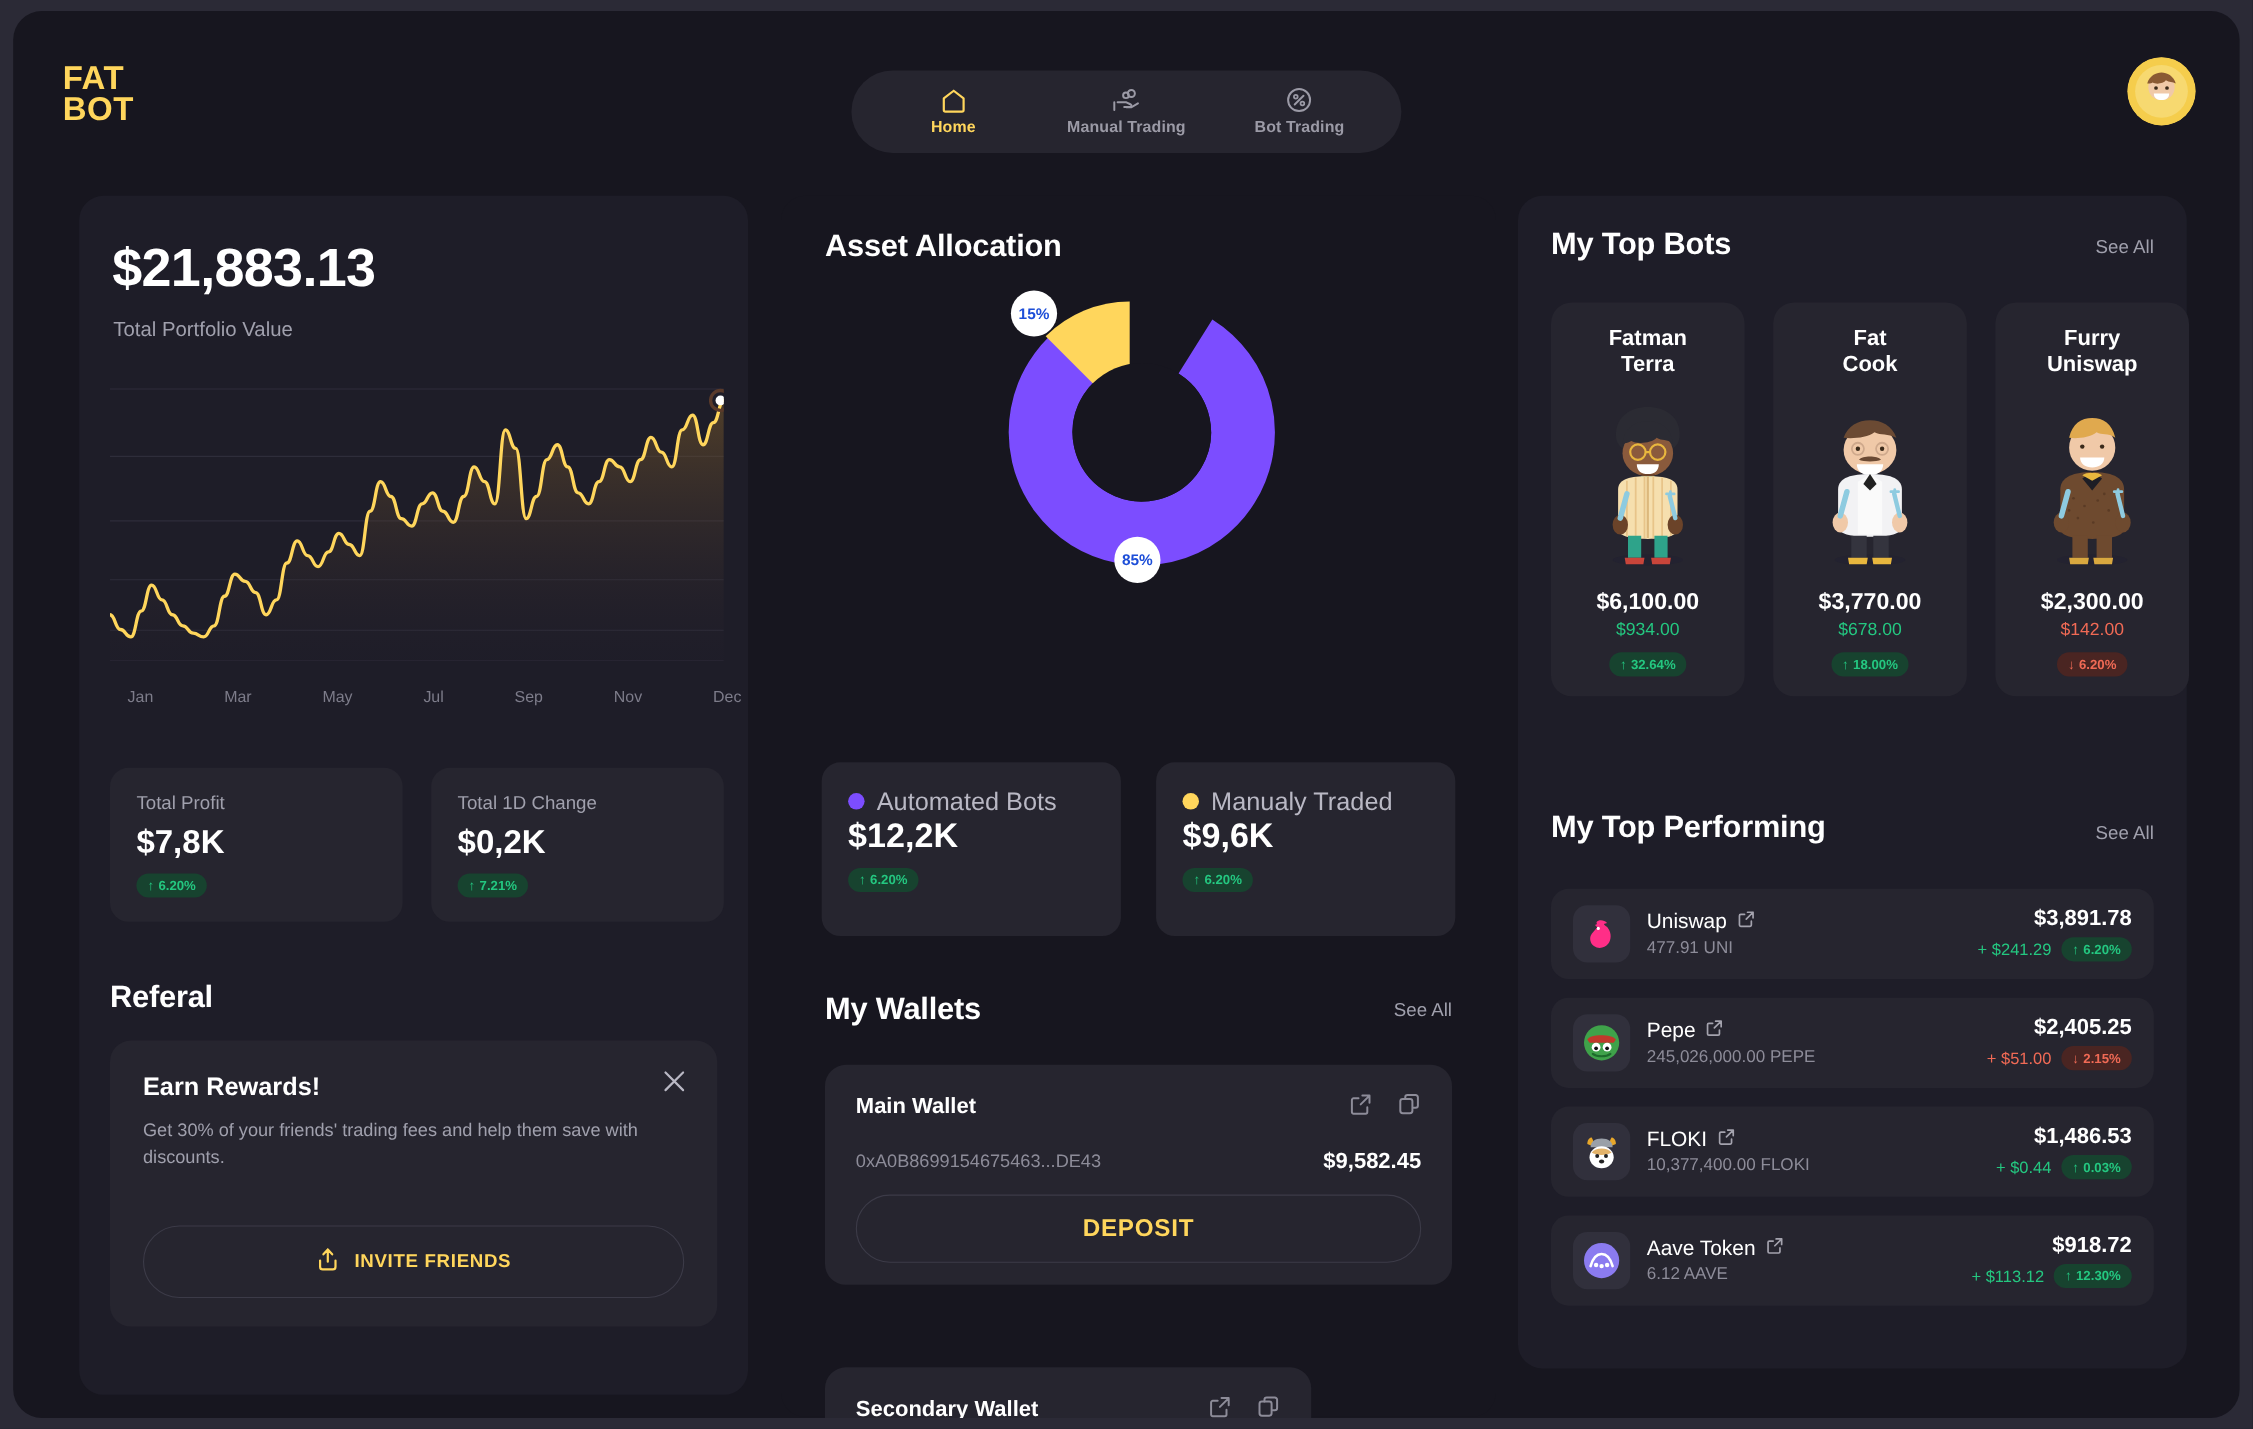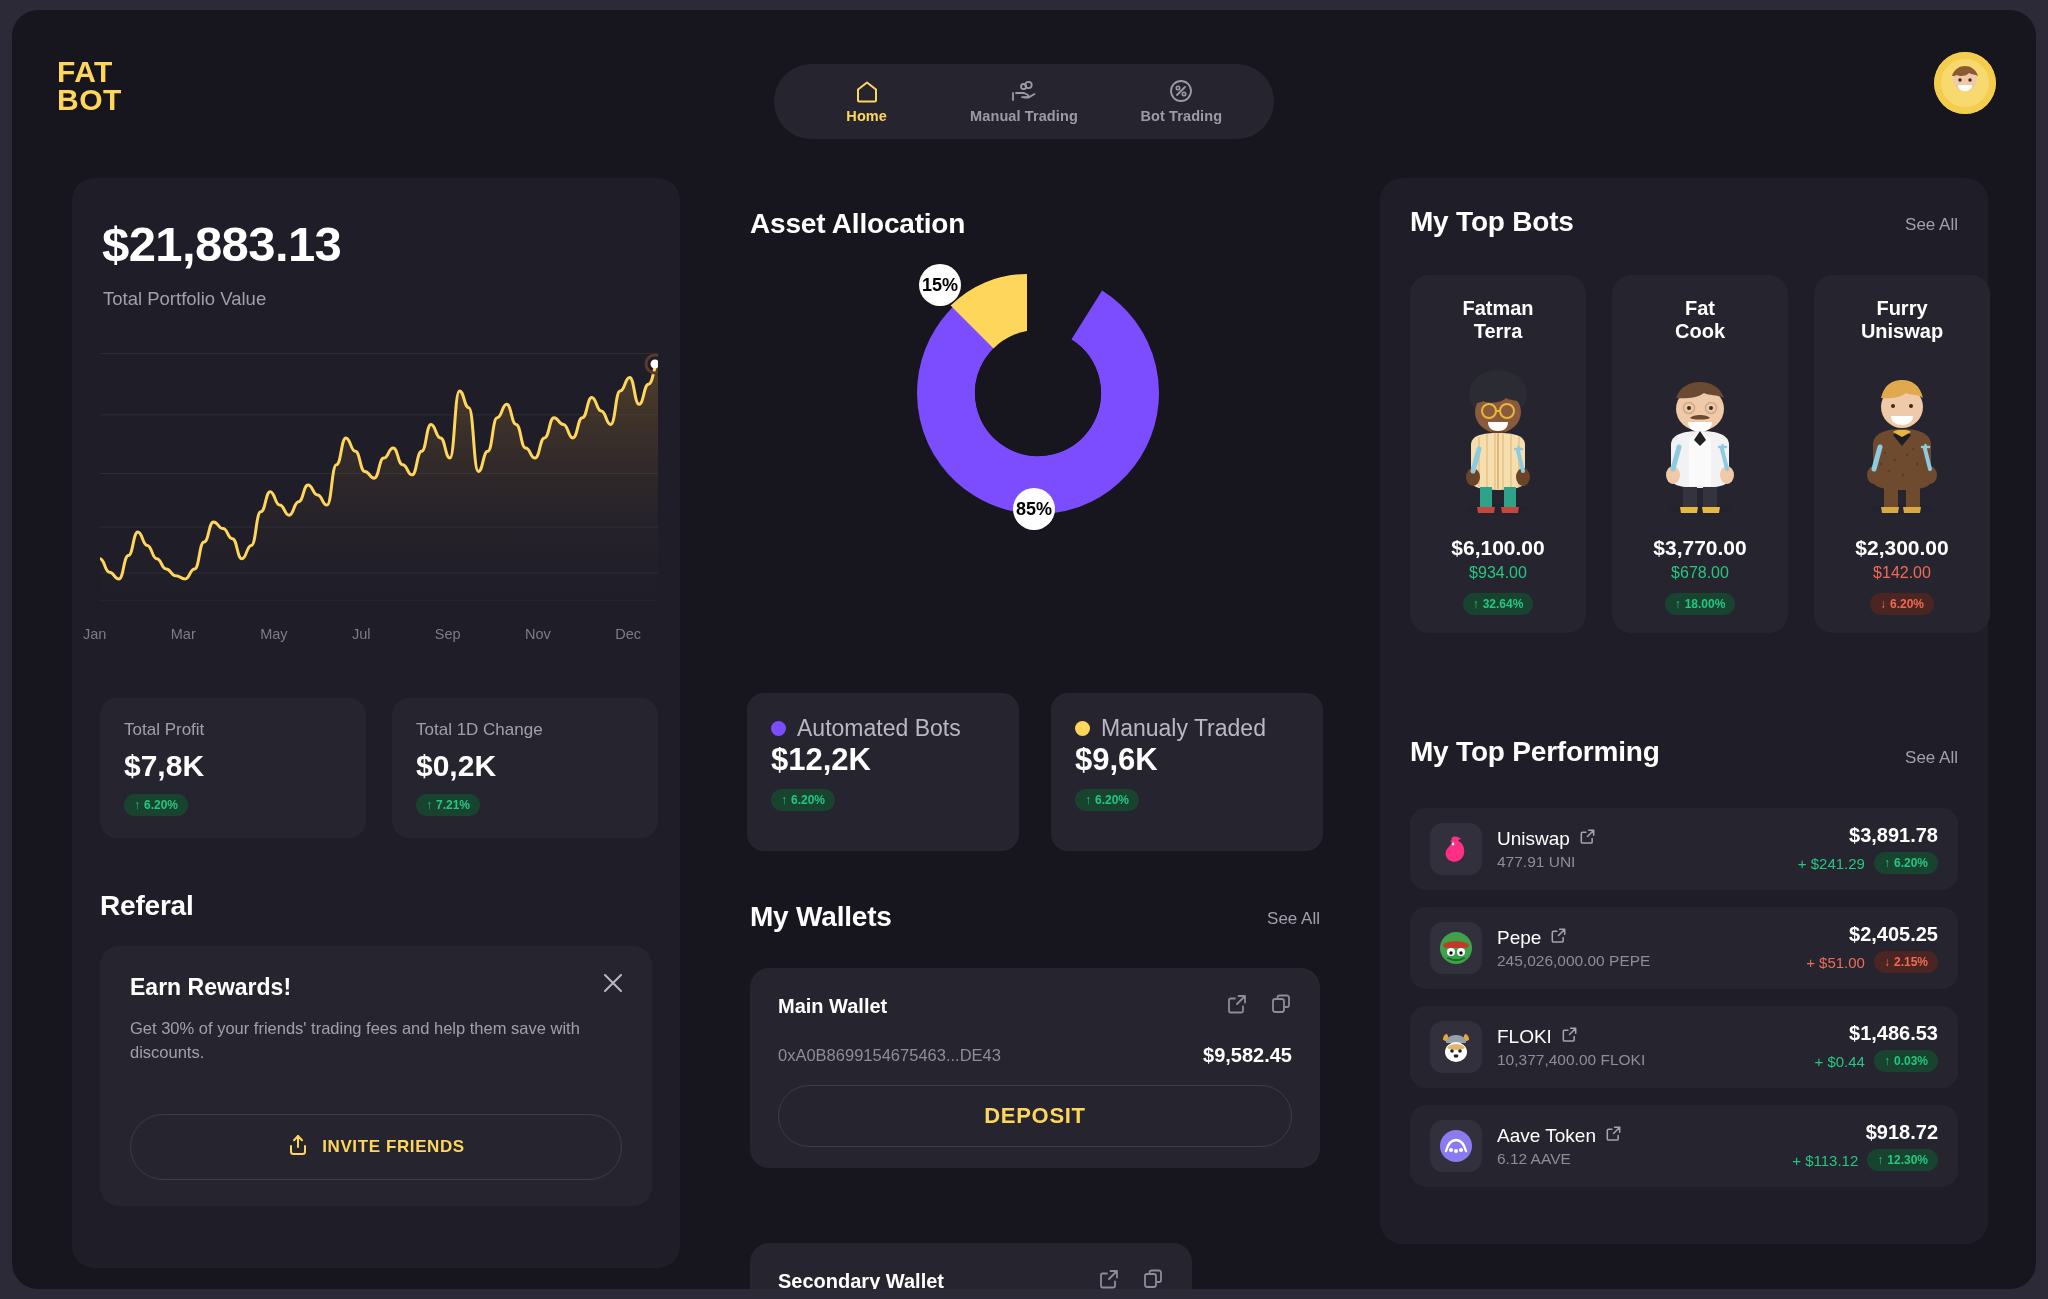--- a/index.html
+++ b/index.html
@@ -35,21 +35,21 @@
   
   .col { position:absolute; top:168px; border-radius:22px; }
   .col-left  { left:60px;  width:608px; height:1090px; background:#1e1d28; }
   .col-mid   { left:698px; width:650px; height:1110px; background:#17161f; }
   .col-right { left:1368px;width:608px; height:1066px; background:#1e1d28; }
 
   
   .pv { position:absolute; left:30px; top:38px; font-size:49px; font-weight:800; letter-spacing:-0.6px;}
   .pv-sub { position:absolute; left:31px; top:110px; font-size:18.5px; color:#a0a0ad; }
   .chart-wrap { position:absolute; left:28px; top:168px; width:558px; height:255px; }
-  .months { position:absolute; left:11px; top:448px; width:558px; display:flex;
+  .months { position:absolute; left:44px; top:448px; width:558px; display:flex;
             justify-content:space-between; font-size:14.5px; color:#7d7c8a; }
   .stat-row { position:absolute; left:28px; top:520px; display:flex; gap:26px; }
   .stat { width:266px; height:140px; background:#26252f; border-radius:17px; padding:22px 24px; }
   .stat .t { font-size:17px; color:#a0a0ad; }
   .stat .v { font-size:30px; font-weight:800; margin-top:9px; }
   .pill { display:inline-flex; align-items:center; gap:4px; margin-top:11px;
           padding:4px 10px; border-radius:11px; font-size:12px; font-weight:700; }
   .pill.up { background:#17432f; color:#24c780; }
   .pill.down { background:#4a2522; color:#f06a55; }
   .sec-title { font-size:28px; font-weight:800; letter-spacing:-0.2px;}
@@ -60,21 +60,21 @@
   .ref-card p { font-size:16.5px; color:#a0a0ad; margin-top:16px; line-height:1.45; width:94%; }
   .close-x { position:absolute; right:28px; top:26px; cursor:pointer; }
   .invite-btn { position:absolute; left:30px; bottom:26px; width:492px; height:66px;
                 border:1.4px solid #3c3b48; border-radius:33px; background:transparent;
                 display:flex; align-items:center; justify-content:center; gap:13px;
                 color:#ffd65c; font-size:17px; font-weight:800; letter-spacing:0.6px; cursor:pointer;}
 
   
   .mid-h { position:absolute; left:40px; top:30px; }
   .donut { position:absolute; left:50%; transform:translateX(-50%); top:82px; width:260px; height:260px; }
-  .bubble { position:absolute; background:#fff; color:#000000; font-size:18px; font-weight:800;
+  .bubble { position:absolute; background:#fff; color:#1d4ed8; font-size:14px; font-weight:800;
             border-radius:50%; width:42px; height:42px; display:flex; align-items:center; justify-content:center;}
   .alloc-row { position:absolute; left:0; top:515px; width:100%;
                display:flex; gap:32px; justify-content:center; }
   .alloc { width:272px; height:158px; background:#26252f; border-radius:17px; padding:22px 24px; }
   .alloc .hd { display:flex; align-items:center; gap:11px; font-size:23px; color:#b9b8c4; }
   .dot { width:15px; height:15px; border-radius:50%; }
   .alloc .v { font-size:31px; font-weight:800; margin-top:0; }
   .wallets-h { position:absolute; left:40px; top:723px; }
   .see-all { font-size:17px; color:#a0a0ad; cursor:pointer; }
   .w-see { position:absolute; right:40px; top:731px; }

